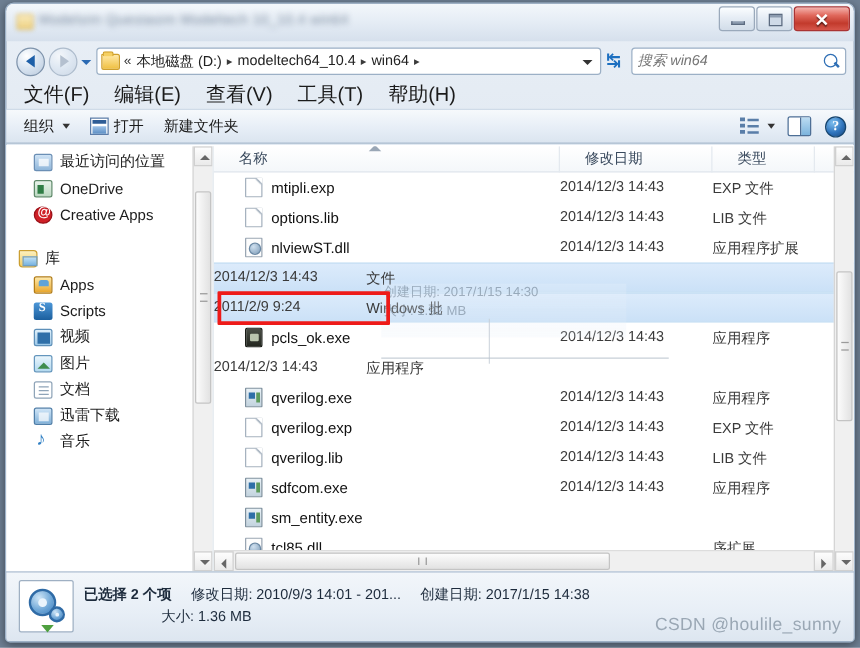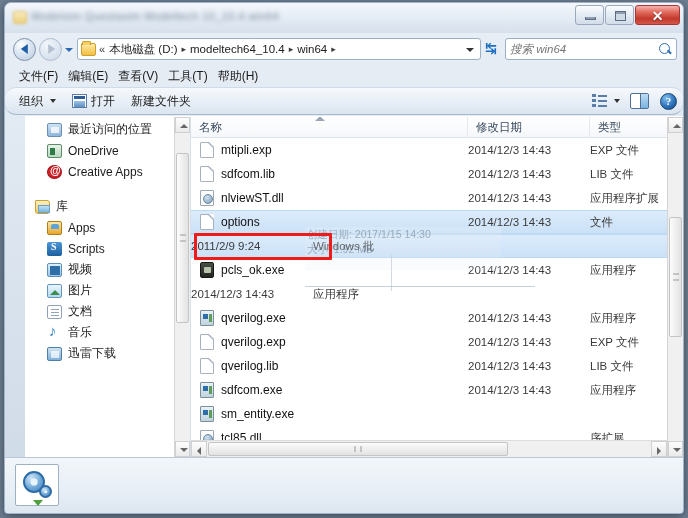--- a/index.html
+++ b/index.html
@@ -154,34 +154,34 @@
     border:1.6px solid #2f6fb5;border-radius:50%;
   }
   .magnifier:after{
     content:"";position:absolute;left:8px;top:8px;width:5px;height:1.6px;
     background:#2f6fb5;transform:rotate(45deg);
   }
 
   
   #menubar {
     height: 22px; display:flex; align-items:center;
-    padding-left: 14px; gap: 10px;
-    font-size: 12px; color: #1b1b1b;
+    padding-left: 14px; gap: 20px;
+    font-size: 16px; color: #1b1b1b;
   }
   #menubar span { cursor: default; white-space: nowrap; }
 
   
   #toolbar {
     height: 28px;
     background: linear-gradient(180deg,#f6f9fc 0%,#e8eff7 50%,#dbe5f0 100%);
     border-top: 1px solid #cfdbe8;
     border-bottom: 1px solid #a8bacd;
     display:flex; align-items:center;
     padding: 0 6px 0 14px;
-    font-size: 12px; color:#1b1b1b;border-radius:11px;
+    font-size: 12px; color:#1b1b1b;
   }
   .tb-item { display:flex; align-items:center; gap:4px; white-space:nowrap; margin-right: 16px;}
   .tb-caret{ width:0;height:0;border-left:3.5px solid transparent;border-right:3.5px solid transparent;border-top:4px solid #333; margin-left:3px;}
   .icon-open {
     width:15px;height:14px;border:1px solid #5b7ca8;background:#fff;position:relative;
   }
   .icon-open:before{content:"";position:absolute;left:1px;top:1px;width:11px;height:3px;background:#2f5d96;}
   .icon-open:after{content:"";position:absolute;left:1px;top:6px;width:11px;height:6px;background:linear-gradient(180deg,#9ec2e8,#5d8fc4);}
   #tb-right { margin-left:auto; display:flex; align-items:center; gap:0; margin-right:0; }
   .icon-views { width:16px;height:14px;position:relative; }
@@ -200,21 +200,20 @@
     color:#fff;font-size:11px;font-weight:bold;text-align:center;line-height:15px;
     font-family:"Liberation Serif", serif;
   }
 
   
   #content {
     position:absolute; left:0; right:0; top:113px; bottom:56px;
     display:flex;
     background:#fff;
     border-top:1px solid #fff;
-    margin-left:20px;
   }
 
   
   #navpane {
     width: 166px; flex:none; position:relative;
     background:#fff;
     border-right:1px solid #d7dfe8;
     overflow:hidden;
   }
   .np-list{ padding-top:2px; }
@@ -287,40 +286,40 @@
 
   
   #filepane { flex:1; position:relative; background:#fff; overflow:hidden; }
   #col-header {
     height: 21px; display:flex; align-items:center;
     background: linear-gradient(180deg,#ffffff 0%,#f4f7fa 100%);
     border-bottom: 1px solid #dde4eb;
     font-size: 11.5px; color:#39495d;
     position:relative;
   }
-  .col-h { position:relative; height:21px; line-height:21px; padding-left:8px; border-right:1px solid #e4e9ef; }
+  .col-h { position:relative; height:21px; line-height:21px; padding-left:20px; border-right:1px solid #e4e9ef; }
   .col-h.name{ width: 277px; }
   .col-h.date{ width: 122px; }
   .col-h.type{ width: 82px; }
   .sort-caret{
     position:absolute; left:124px; top:-1px;
     width:0;height:0;border-left:5px solid transparent;border-right:5px solid transparent;
     border-bottom:5px solid #9aa7b6;
   }
   #rows { position:absolute; left:0; right:0; top:21px; bottom:17px; overflow:hidden; }
   .row {
     height: 24px; display:flex; align-items:center;
     font-size: 12px; color:#111;
     position:relative;
   }
   .row.selected {
     background: linear-gradient(180deg,#dcebfb 0%,#cbe1f7 100%);
     border-top:1px solid #bcd9f2; border-bottom:1px solid #bcd9f2;
   }
-  .cell-name { width:277px; display:flex; align-items:center; gap:7px; padding-left:9px; white-space:nowrap; overflow:hidden;}
+  .cell-name { width:277px; display:flex; align-items:center; gap:7px; padding-left:25px; white-space:nowrap; overflow:hidden;}
   .cell-date { width:122px; color:#3a3a3a; font-size:11.5px; white-space:nowrap;}
   .cell-type { width:82px; color:#3a3a3a; font-size:11.5px; white-space:nowrap;}
   .f-ico{ width:14px;height:16px;flex:none;position:relative; }
   
   .fi-file{ background:#fff;border:1px solid #a6b2bf;border-radius:1px; }
   .fi-file:after{
     content:"";position:absolute;right:-1px;top:-1px;
     border-left:5px solid transparent;border-top:5px solid #fff;
     filter:drop-shadow(-1px 1px 0 #a6b2bf);
   }
@@ -561,26 +560,26 @@
         </div>
         <div class="np-item">
           <span class="np-ico ico-pic"></span>
           <span>图片</span>
         </div>
         <div class="np-item">
           <span class="np-ico ico-doc"></span>
           <span>文档</span>
         </div>
         <div class="np-item">
+          <span class="np-ico ico-xl"></span>
+          <span>迅雷下载</span>
+        </div>
+        <div class="np-item">
           <span class="np-ico ico-music"></span>
           <span>音乐</span>
-        </div>
-        <div class="np-item">
-          <span class="np-ico ico-xl"></span>
-          <span>迅雷下载</span>
         </div>
       </div>
 
       <div class="vscroll">
         <div class="vs-arrow up"></div>
         <div class="vs-thumb" style="top:36px;height:170px;"></div>
         <div class="vs-arrow down"></div>
       </div>
     </div>
 
@@ -606,40 +605,36 @@
             <span class="f-ico fi-file"></span>
             <span>mtipli.exp</span>
           </div>
           <div class="cell-date">2014/12/3 14:43</div>
           <div class="cell-type">EXP 文件</div>
         </div>
 
         <div class="row">
           <div class="cell-name">
             <span class="f-ico fi-file"></span>
-            <span>sdfcom.lib</span>
+            <span>options.lib</span>
           </div>
           <div class="cell-date">2014/12/3 14:43</div>
           <div class="cell-type">LIB 文件</div>
         </div>
 
         <div class="row">
           <div class="cell-name">
             <span class="f-ico fi-dll"></span>
             <span>nlviewST.dll</span>
           </div>
           <div class="cell-date">2014/12/3 14:43</div>
           <div class="cell-type">应用程序扩展</div>
         </div>
 
         <div class="row selected">
-          <div class="cell-name">
-            <span class="f-ico fi-file"></span>
-            <span>options</span>
-          </div>
           <div class="cell-date">2014/12/3 14:43</div>
           <div class="cell-type">文件</div>
         </div>
 
         <div class="row selected">
           <div class="cell-date">2011/2/9 9:24</div>
           <div class="cell-type">Windows 批</div>
           <div id="red-box"></div>
         </div>
 
@@ -732,15 +727,28 @@
   </div>
   <div id="ghost-line2"></div>
   <div id="ghost-line"></div>
 
   <div id="statusbar">
     <div id="status-icon">
       <span class="gear big"></span>
       <span class="gear small"></span>
       <span class="dl-arrow"></span>
     </div>
+    <div id="status-text">
+      <div id="status-line1">
+        <b>已选择 2 个项</b>
+        <span class="st-sep"></span>
+        <span>修改日期: 2010/9/3 14:01 - 201...</span>
+        <span class="st-sep"></span>
+        <span>创建日期: 2017/1/15 14:38</span>
+      </div>
+      <div id="status-line2">
+        <span>大小: 1.36 MB</span>
+      </div>
+    </div>
+    <div id="watermark">CSDN @houlile_sunny</div>
   </div>
 
 </div>
 
 </body></html>

